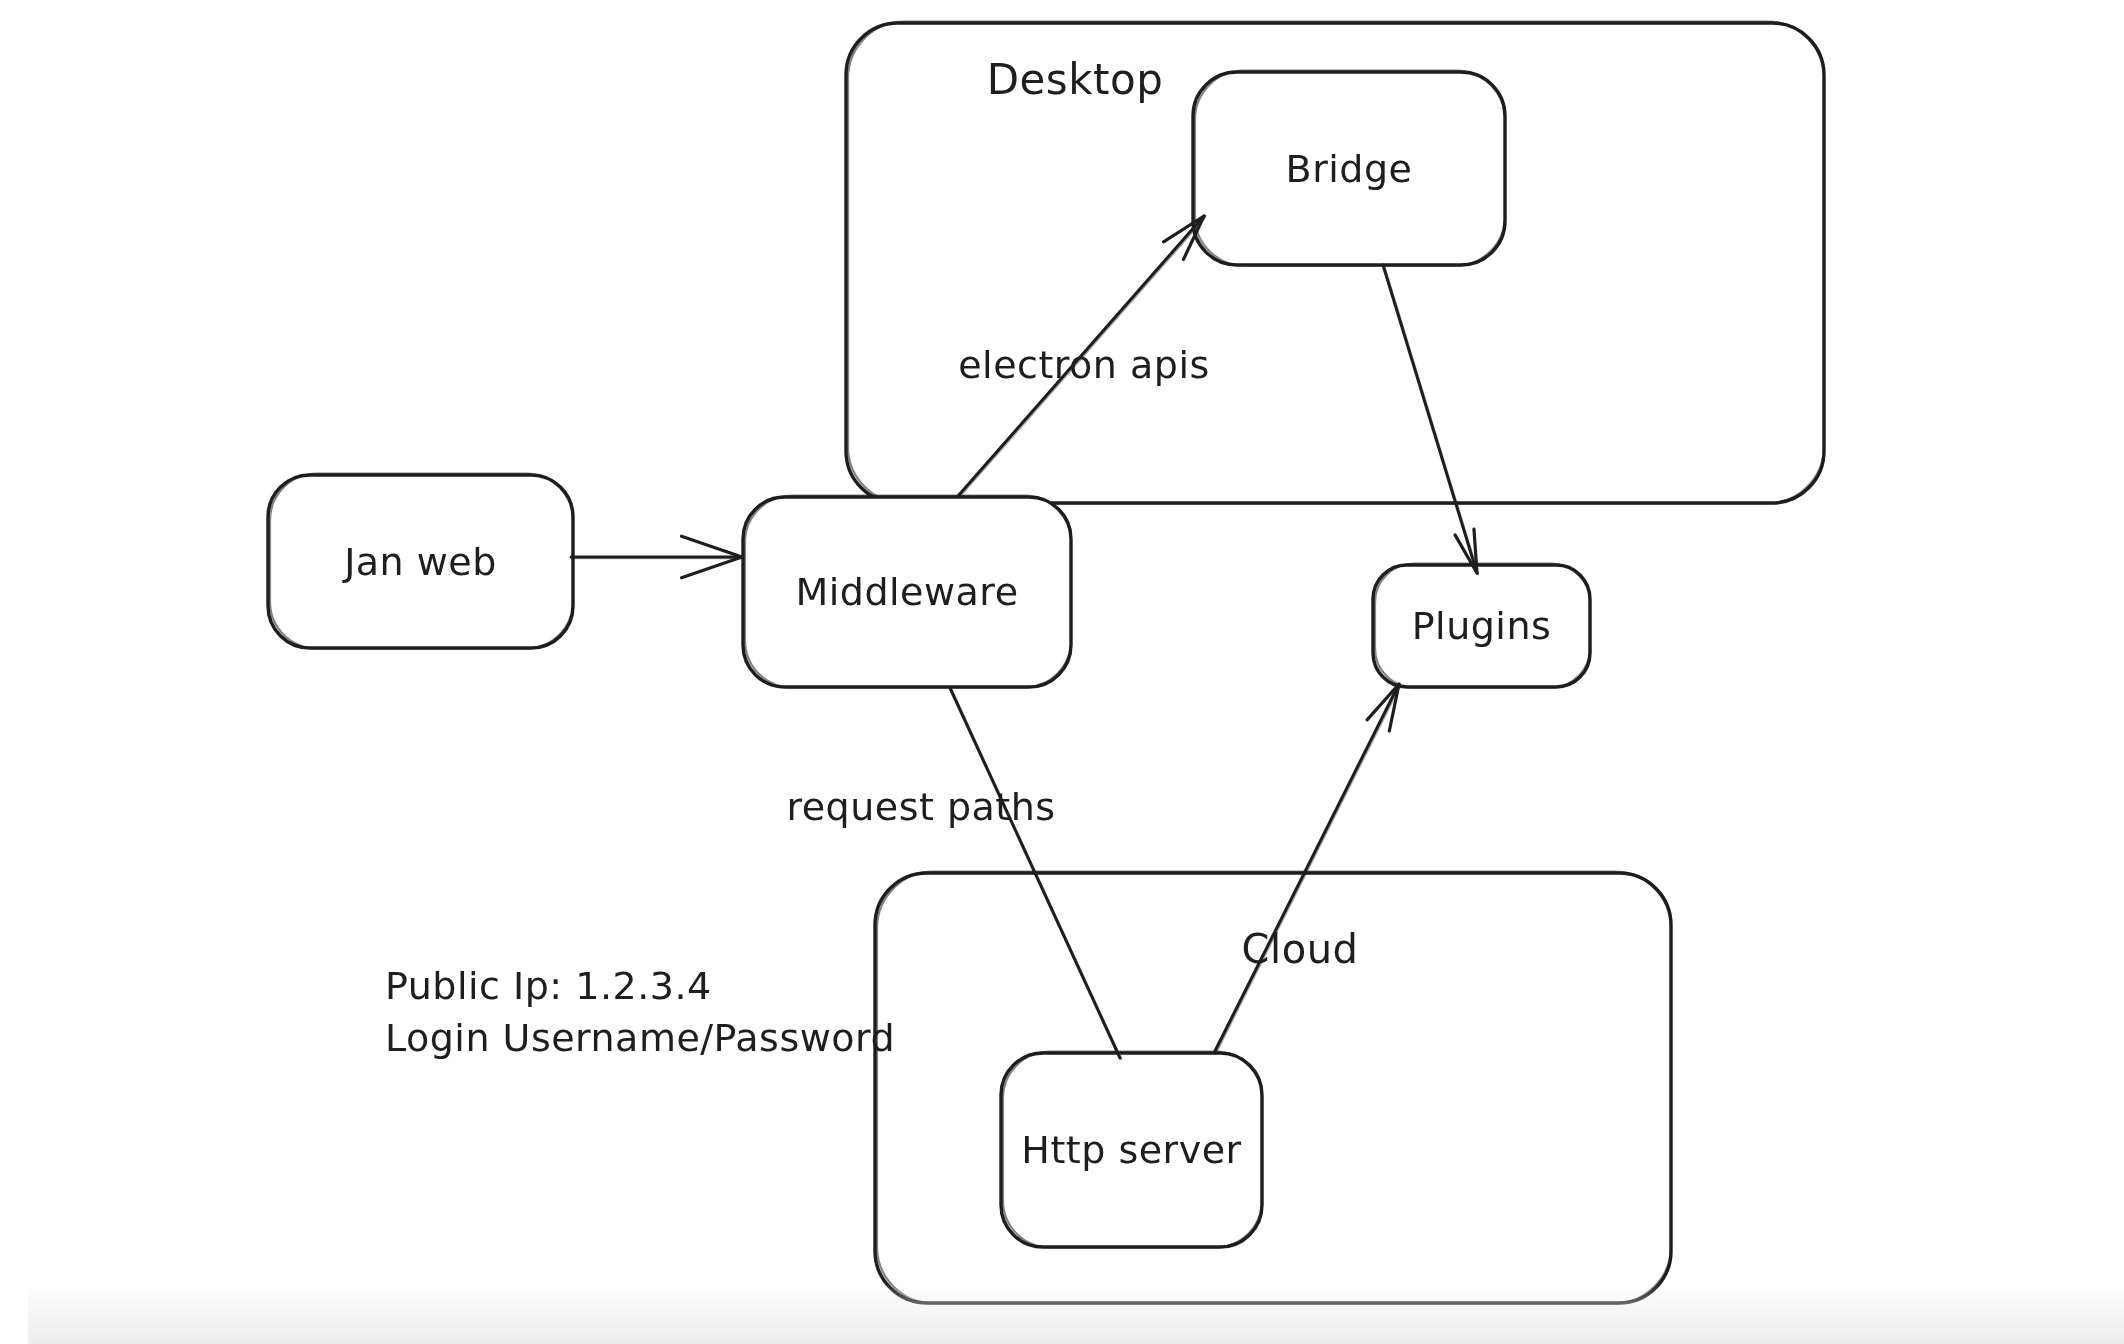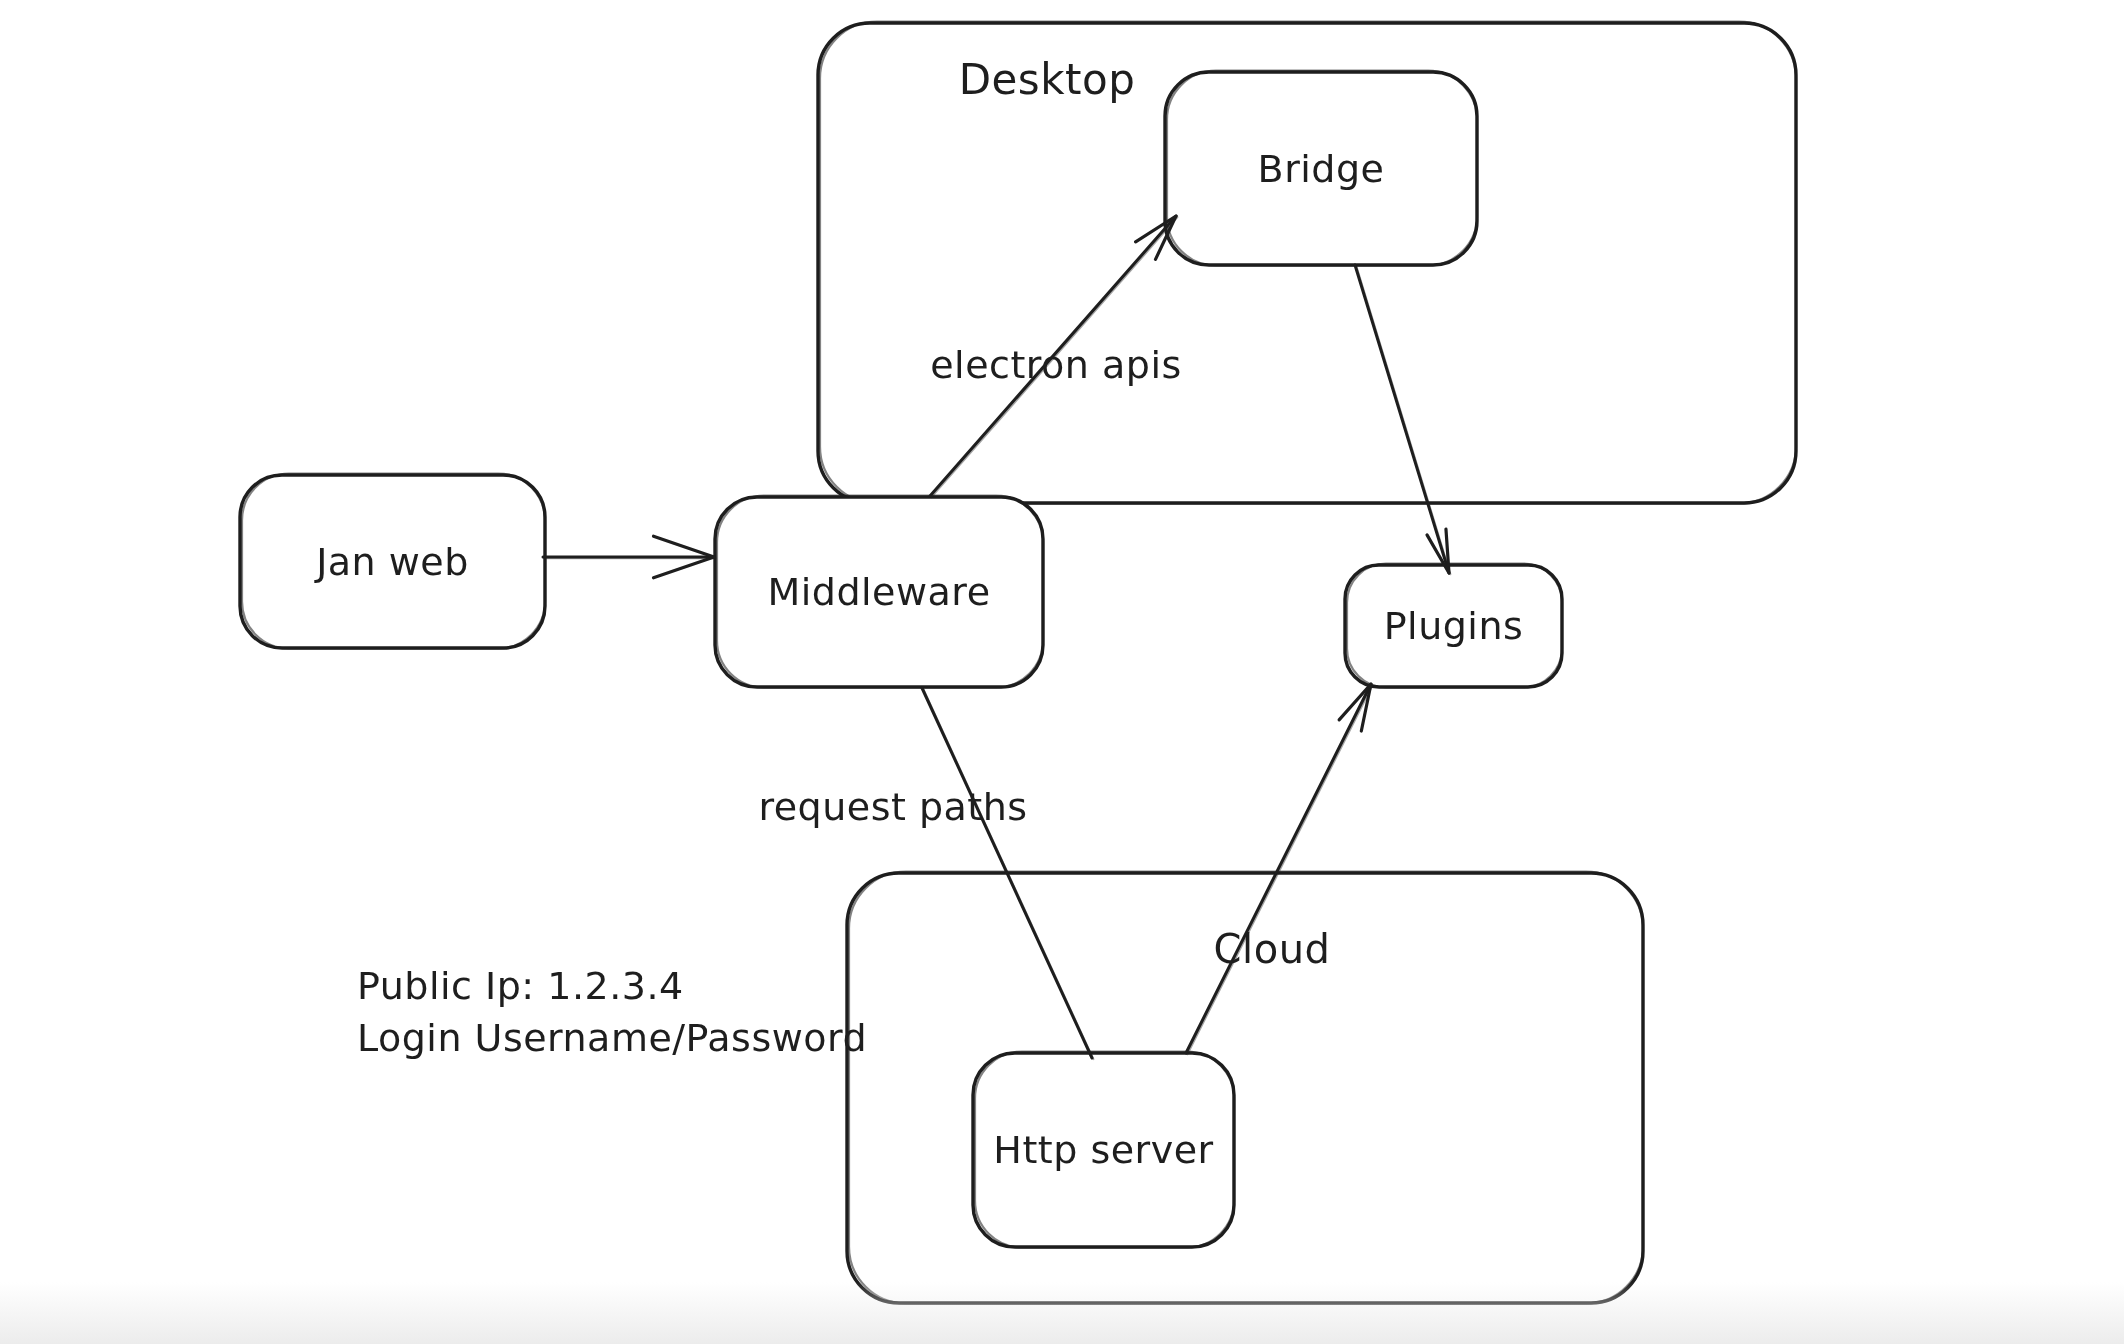--- a/index.html
+++ b/index.html
@@ -1,18 +1,18 @@
 <!DOCTYPE html>
 <html><head>
 <meta charset="utf-8">
 <style>
   html,body{margin:0;padding:0;background:#ffffff;}
   body{width:2124px;height:1344px;position:relative;overflow:hidden;
        font-family:"DejaVu Sans","Liberation Sans",sans-serif;}
-  #canvas-wrap{position:absolute;inset:0;}
+  #canvas-wrap{position:absolute;inset:0;margin-left:28px;}
   svg{position:absolute;top:0;left:0;}
   text{fill:#1e1e1e;}
   .shape-fill{fill:#ffffff;}
   .shape-open{fill:none;}
   .shape-main{stroke-width:3.4;}
   .shape-echo{fill:none;stroke-width:2.2;opacity:.55;}
   .edge-main{fill:none;stroke-width:3;stroke-linecap:round;}
   .edge-echo{fill:none;stroke-width:2;stroke-linecap:round;opacity:.4;}
   .arrow-head{fill:none;stroke-width:3.2;stroke-linecap:round;stroke-linejoin:round;}
   .node-label{font-size:38px;letter-spacing:.5px;}

